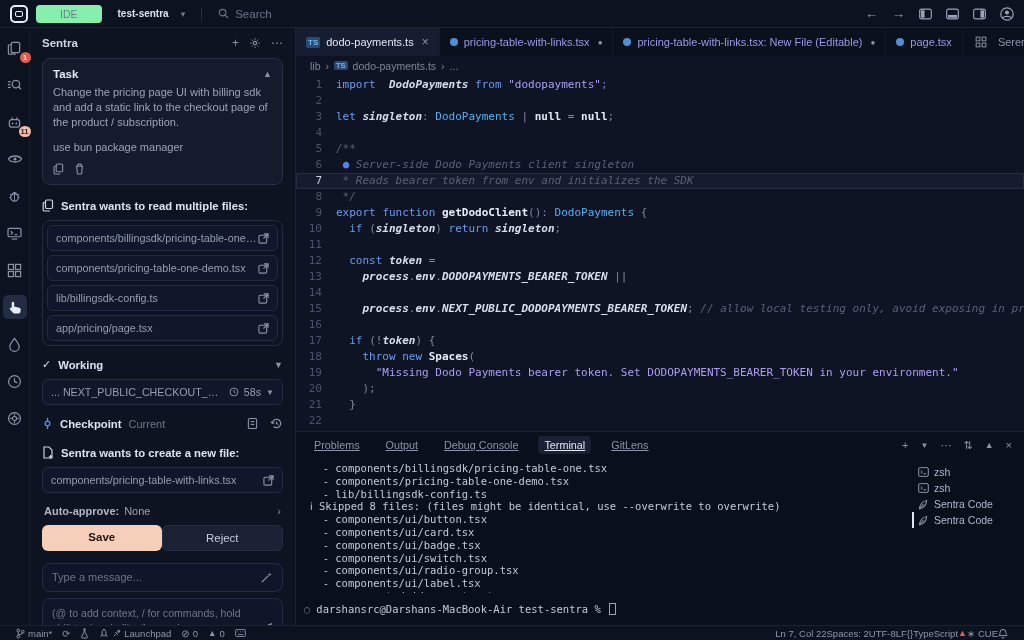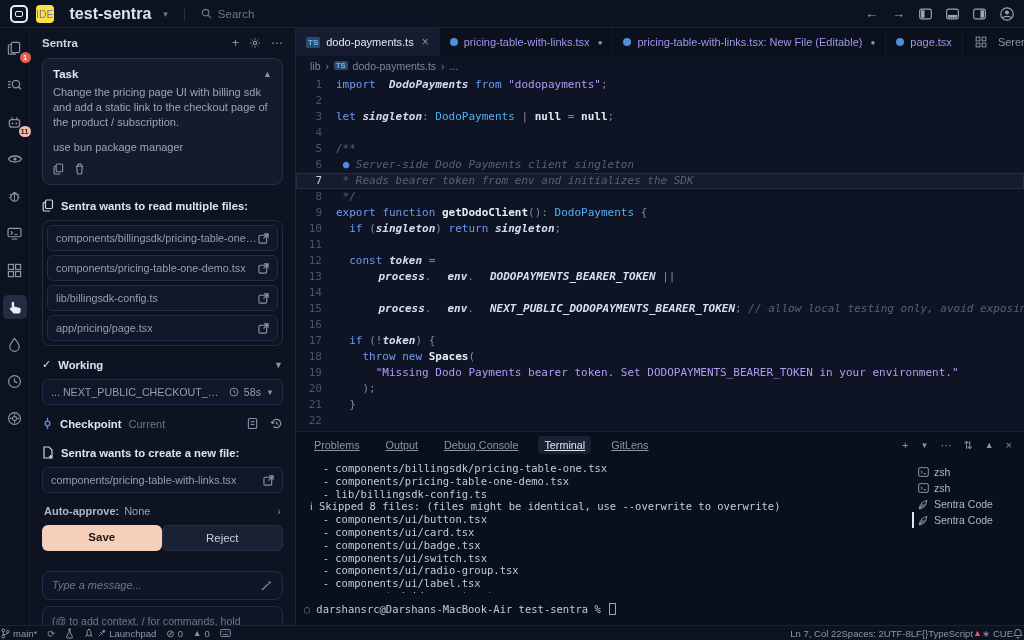--- a/index.html
+++ b/index.html
@@ -4,22 +4,22 @@
 <style>
   * { margin:0; padding:0; box-sizing:border-box; }
   html,body { width:1024px; height:640px; overflow:hidden; background:#0a0e18; font-family:"Liberation Sans",sans-serif; color:#c6d0e2; }
   .grow { flex:1; }
   svg { display:block; }
 
   
   #titlebar { height:28px; background:#0d1220; border-bottom:1px solid #1b2233; display:flex; align-items:center; padding:0 10px; gap:8px; }
   .logo-box { width:18px; height:18px; border:2px solid #e8ecf5; border-radius:5px; display:flex; align-items:center; justify-content:center; }
   .logo-inner { width:8px; height:6px; border:1.5px solid #e8ecf5; border-radius:2px; }
-  .ide-pill { background:#fde047; color:#707a90; font-size:10.5px; padding:3px 0; border-radius:4px; }
-  .ws-name { color:#dbe2ee; font-weight:bold; font-size:16px; margin-left:8px; }
+  .ide-pill { background:#86efac; color:#707a90; font-size:10.5px; padding:3px 24px; border-radius:4px; }
+  .ws-name { color:#dbe2ee; font-weight:bold; font-size:10px; margin-left:8px; }
   .chev { color:#707a90; font-size:9px; margin-left:4px; }
   .tb-sep { width:1px; height:14px; background:#252e44; margin:0 8px; }
   .search-box { display:flex; align-items:center; gap:6px; color:#6d7689; font-size:11.5px; }
   .tb-icons { display:flex; align-items:center; gap:14px; color:#9aa3b8; font-size:13px; }
   .tb-icons .g { cursor:default; }
 
   
   #main { display:flex; height:597px; }
 
   
@@ -41,21 +41,21 @@
   .card-body { color:#9aa4b8; line-height:1.35; }
   .card-icons { display:flex; gap:10px; margin-top:9px; color:#8a93a8; }
   .sec-label { display:flex; align-items:center; gap:7px; font-weight:bold; color:#dde3ef; margin:4px 0 8px 0; font-size:11.3px; }
   .file-list { border:1px solid #232c42; border-radius:8px; padding:4px; display:flex; flex-direction:column; gap:4px; margin-bottom:10px; }
   .file-row { background:#11172a; border:1px solid #232c42; border-radius:6px; padding:6px 8px; display:flex; align-items:center; color:#8items992a8b5; }
   .file-row span.path { color:#959eb2; flex:1; overflow:hidden; white-space:nowrap; text-overflow:ellipsis; font-size:10.8px; }
   .work-head { display:flex; align-items:center; gap:7px; margin:2px 0 8px 0; }
   .work-item { border:1px solid #232c42; background:#11172a; border-radius:6px; padding:6px 8px; display:flex; align-items:center; gap:5px; color:#959eb2; margin-bottom:12px; font-size:10.7px; }
   .chk-row { display:flex; align-items:center; gap:7px; margin-bottom:12px; }
   .aa-row { display:flex; align-items:center; padding:2px 2px 8px 2px; color:#aeb7c9; }
-  .btn-row { display:flex; margin-bottom:20px; }
+  .btn-row { display:flex; margin-bottom:12px; }
   .btn { flex:1; text-align:center; padding:6px 0; border-radius:6px; font-size:11.5px; cursor:pointer; }
   .btn.save { background:#f6cfba; color:#20150e; font-weight:bold; }
   .btn.reject { background:#1a2134; color:#c6cede; border:1px solid #262f45; }
   .composer-box { border:1px solid #232c42; background:#10162a; border-radius:8px; padding:7px 9px; display:flex; margin-bottom:6px; color:#6d7689; }
 
   
   #editorcol { flex:1; display:flex; flex-direction:column; background:#0e1424; min-width:0; }
   #tabbar { height:28px; background:#0b101d; display:flex; align-items:stretch; font-size:11px; }
   .tab { display:flex; align-items:center; gap:6px; padding:0 10px; color:#8a93a8; border-right:1px solid #141a2b; white-space:nowrap; }
   .tab.active { background:#161d30; color:#e2e8f4; }
@@ -73,41 +73,41 @@
   .cl .ln { width:40px; text-align:right; padding-right:14px; color:#48536b; flex:none; }
   .cl.current { background:rgba(120,140,190,0.07); box-shadow:inset 0 0 0 1px rgba(140,160,210,0.13); }
   .cl.current .ln { color:#c7d1e4; }
   .tok-k { color:#6c9cf0; }
   .tok-v { color:#d4dcec; font-style:italic; font-weight:bold; }
   .tok-t { color:#54aef0; }
   .tok-s { color:#af9cf2; }
   .tok-c { color:#566179; font-style:italic; }
   .tok-f { color:#e6ecf8; font-weight:bold; }
   .tok-p { color:#7e88a0; }
-  .tok-pr { color:#d8dff0; font-style:italic; font-weight:bold;margin-left:16px; }
+  .tok-pr { color:#d8dff0; font-style:italic; font-weight:bold; }
   .tok-n { color:#e0e6f2; font-weight:bold; }
   .tok-a { color:#4f86e8; font-style:normal; }
   .tok-d { color:#c6d0e2; }
 
   
   #terminal { height:194px; border-top:1px solid #1b2233; background:#0a0f1c; display:flex; flex-direction:column; }
   #term-tabs { height:26px; display:flex; align-items:center; padding:0 12px; gap:14px; font-size:10.8px; color:#8a93a8; }
   .term-tab { padding:3px 6px; border-radius:4px;text-decoration:underline; }
   .term-tab.active { background:#1a2134; color:#e2e8f4; }
   .term-actions { margin-left:auto; display:flex; gap:12px; color:#8a93a8; font-size:11px; align-items:center; }
   #term-body { flex:1; display:flex; min-height:0; }
   #term-out { flex:1; font-family:"DejaVu Sans Mono",monospace; font-size:10.5px; line-height:12.8px; color:#c3cbd9; padding:4px 0 0 14px; overflow:hidden; white-space:pre; }
   #term-prompt { font-family:"DejaVu Sans Mono",monospace; font-size:10.5px; color:#c3cbd9; padding:10px 0 10px 8px; display:flex; align-items:center; gap:6px; }
   .cursor { display:inline-block; width:7px; height:12px; border:1px solid #9aa6bc; margin-left:2px; }
   #term-side { width:112px; padding:6px 8px 0 0; font-size:10.5px; color:#aeb7c9; }
   .sess { display:flex; align-items:center; gap:5px; padding:2px 0 2px 6px; justify-content:flex-start; }
   .sess.active { border-left:2px solid #dfe6f2; padding-left:4px; }
 
   
-  #statusbar { height:15px; background:#0d1220; border-top:1px solid #1b2233; display:flex; align-items:center; padding:0 1px; font-size:9.5px; color:#8d96ab; gap:10px; }
+  #statusbar { height:15px; background:#0d1220; border-top:1px solid #1b2233; display:flex; align-items:center; padding:0 16px; font-size:9.5px; color:#8d96ab; gap:10px; }
   .sb-item { display:flex; align-items:center; gap:3px; white-space:nowrap; }
   .sb-right { margin-left:auto; display:flex; align-items:center; }
   .warn-tri { color:#e0614f; font-size:9px; }
 </style>
 </head>
 <body>
 
 <div id="titlebar">
   <div class="logo-box">
       <div class="logo-inner"></div>
@@ -376,21 +376,21 @@
       <span style="font-weight:bold;">Auto-approve:</span>
       <span class="muted" style="margin-left:5px;">None</span>
       <span style="margin-left:auto;color:#8a93a8;">›</span>
     </div>
 
     <div class="btn-row">
       <div class="btn save">Save</div>
       <div class="btn reject">Reject</div>
     </div>
 
-    <div class="composer-box" style="height:40px;align-items:flex-start;font-style:italic;">
+    <div class="composer-box" style="height:40px;align-items:flex-start;">
       <span>Type a message...</span>
       <span style="margin-left:auto;">
         <svg width="13" height="13" viewBox="0 0 14 14">
             <path d="M2 12 L9 5" stroke="#8a93a8" stroke-width="1.4"></path>
             <path d="M10.5 1.5 l0.6 1.6 1.6 0.6 -1.6 0.6 -0.6 1.6 -0.6 -1.6 -1.6 -0.6 1.6 -0.6 Z" fill="#8a93a8"></path>
           </svg>
       </span>
     </div>
     <div class="composer-box" style="height:52px;align-items:flex-end;">
       <span style="font-size:10.6px;line-height:1.35;max-width:200px;">(@ to add context, / for commands, hold shift to drag in files/images)</span>

